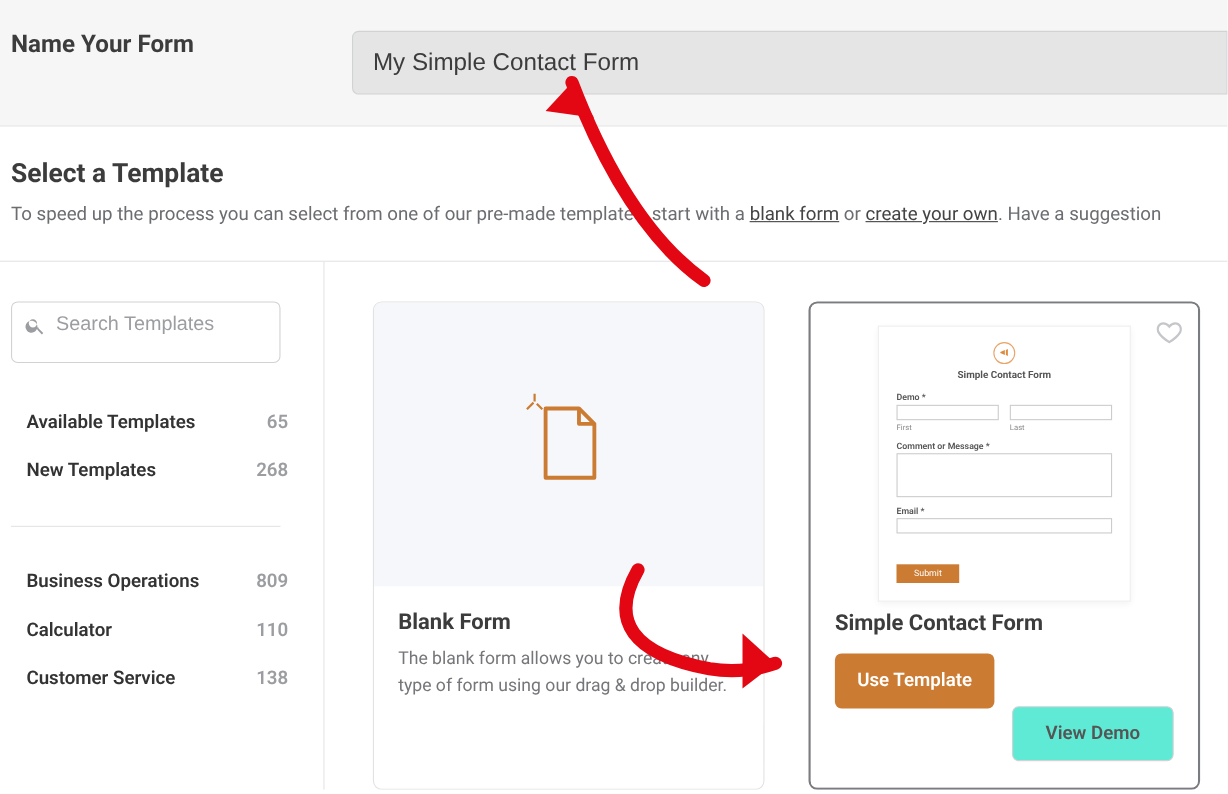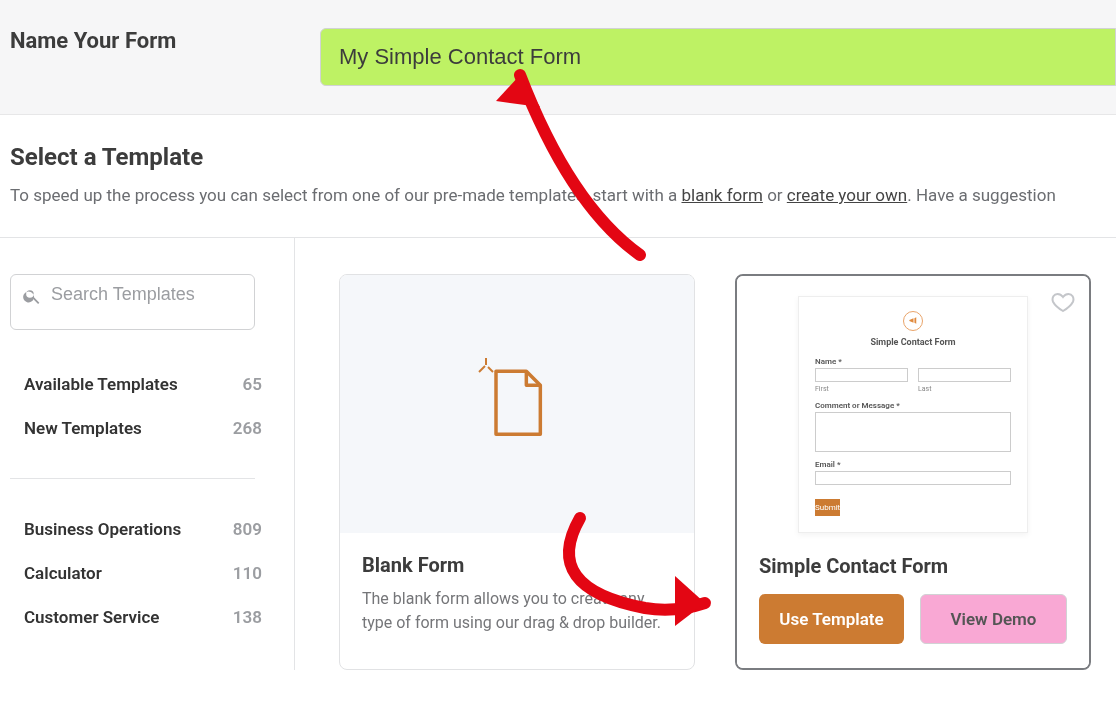--- a/index.html
+++ b/index.html
@@ -1,19 +1,19 @@
 <!DOCTYPE html>
 <html><head>
 <meta charset="utf-8">
 <style>
   * { box-sizing: border-box; margin: 0; padding: 0; }
   body { font-family: -apple-system, BlinkMacSystemFont, "Segoe UI", Roboto, Helvetica, Arial, sans-serif; color:#333; background:#fff; width:1116px; }
   .header-bar { background:#f6f6f7; padding:28px 0 28px 10px; display:flex; align-items:flex-start; border-bottom:1px solid #e7e7e8; }
   .header-label { font-size:22px; font-weight:700; color:#3c3c3c; width:310px; }
-  .name-input { flex:1; height:58px; border:1px solid #d1d2d4; border-radius:6px 0 0 6px; background:#bef264; font-size:22px; padding:0 18px; color:#3c3c3c; outline:none; }
+  .name-input { flex:1; height:58px; border:1px solid #d1d2d4; border-radius:6px 0 0 6px; background:#e5e5e5; font-size:22px; padding:0 18px; color:#3c3c3c; outline:none; }
   .section { padding:28px 10px 0 10px; }
   .section h2 { font-size:24px; font-weight:700; color:#3c3c3c; margin-bottom:12px; }
   .section p.desc { font-size:17px; color:#6b6d71; line-height:1.5; }
   .section p.desc .u { text-decoration:underline; color:#444; cursor:pointer; }
   .divider { border-top:1px solid #e3e4e6; margin-top:28px; }
   .body-row { display:flex; }
   .sidebar { width:295px; border-right:1px solid #e3e4e6; padding:36px 18px 0 10px; }
   .search-wrap { position:relative; margin-bottom:28px; }
   .search-wrap svg { position:absolute; left:12px; top:12px; width:20px; height:20px; fill:#9b9da1; }
   .search-input { width:245px; height:56px; border:1px solid #d1d2d4; border-radius:6px; padding:0 12px 15px 40px; font-size:18px; color:#555; }
@@ -34,34 +34,34 @@
   .file-icon { width:56px; height:70px; }
   .file-icon path { fill:none; stroke:#cc7b32; stroke-width:3; stroke-linejoin:round; }
   .sparkle { position:absolute; left:50%; top:50%; margin-left:-40px; margin-top:-48px; }
   .sparkle line { stroke:#cc7b32; stroke-width:2; }
   .card-body { padding:20px 22px 24px; background:#fff; }
   .card-title { font-size:20px; font-weight:700; color:#3c3c3c; margin-bottom:10px; }
   .card-desc { font-size:16px; color:#757679; line-height:1.5; }
   .btn-row { display:flex; gap:16px; margin-top:16px; }
   .btn { height:50px; border-radius:6px; font-size:17px; font-weight:600; display:flex; align-items:center; justify-content:center; cursor:pointer; flex:1; }
   .btn-primary { background:#cc7b32; color:#fff; border:none; }
-  .btn-secondary { background:#f9a8d4; color:#555; border:1px solid #d1d2d4; }
+  .btn-secondary { background:#5eead4; color:#555; border:1px solid #d1d2d4;margin-top:48px; }
   
   .mini-form { width:230px; background:#fff; border:1px solid #eee; padding:14px 16px 16px; font-size:9px; color:#555; box-shadow:0 2px 6px rgba(0,0,0,.05);}
   .mini-form .logo { width:20px; height:20px; border:1px solid #e9a46a; border-radius:50%; margin:0 auto 6px; display:flex; align-items:center; justify-content:center;}
   .mini-form .logo svg { width:11px; height:11px; fill:#e08a3e; }
   .mini-form .mt { text-align:center; font-weight:700; font-size:9px; margin-bottom:10px; }
   .mini-form .lbl { font-size:8px; font-weight:600; margin-bottom:2px; }
   .mini-form .sublbl { font-size:7px; color:#888; margin-top:3px;}
   .mini-form .row2 { display:flex; gap:10px; margin-bottom:8px;}
   .mini-form .inp { height:14px; border:1px solid #ccc; flex:1; }
   .mini-form .full { width:100%; margin-bottom:8px;}
   .mini-form .inpfull { height:14px; border:1px solid #ccc; width:100%; }
   .mini-form .ta { height:40px; border:1px solid #ccc; width:100%; }
-  .mini-form .sub { background:#cc7b32; color:#fff; font-size:8px; padding:4px 0; display:inline-block; margin-top:6px;}
+  .mini-form .sub { background:#cc7b32; color:#fff; font-size:8px; padding:4px 16px; display:inline-block; margin-top:20px;}
   
   .annotation { position:absolute; pointer-events:none; }
   .ann-svg path { stroke:#e30613; stroke-width:12; fill:none; stroke-linecap:round; }
   .ann-svg polygon { fill:#e30613; }
   .rel { position:relative; }
 </style>
 </head>
 <body>
 
 <div class="header-bar rel">
@@ -148,21 +148,21 @@
               <path d="M12 21s-7.5-4.5-10-9.3C.5 7.5 3 4 6.5 4 8.5 4 10.5 5 12 7c1.5-2 3.5-3 5.5-3C21 4 23.5 7.5 22 11.7 19.5 16.5 12 21 12 21z"></path>
             </svg>
         </div>
         <div class="mini-form">
           <div class="logo">
               <svg viewBox="0 0 24 24">
                 <path d="M3 11v2l9 4V7l-9 4zm11-4v10l4 2V5l-4 2z"></path>
               </svg>
             </div>
           <div class="mt">Simple Contact Form</div>
-          <div class="lbl">Name *</div>
+          <div class="lbl">Demo *</div>
           <div class="row2">
             <div style="flex:1">
                 <div class="inp"></div>
                 <div class="sublbl">First</div>
               </div>
             <div style="flex:1">
                 <div class="inp"></div>
                 <div class="sublbl">Last</div>
               </div>
           </div>

